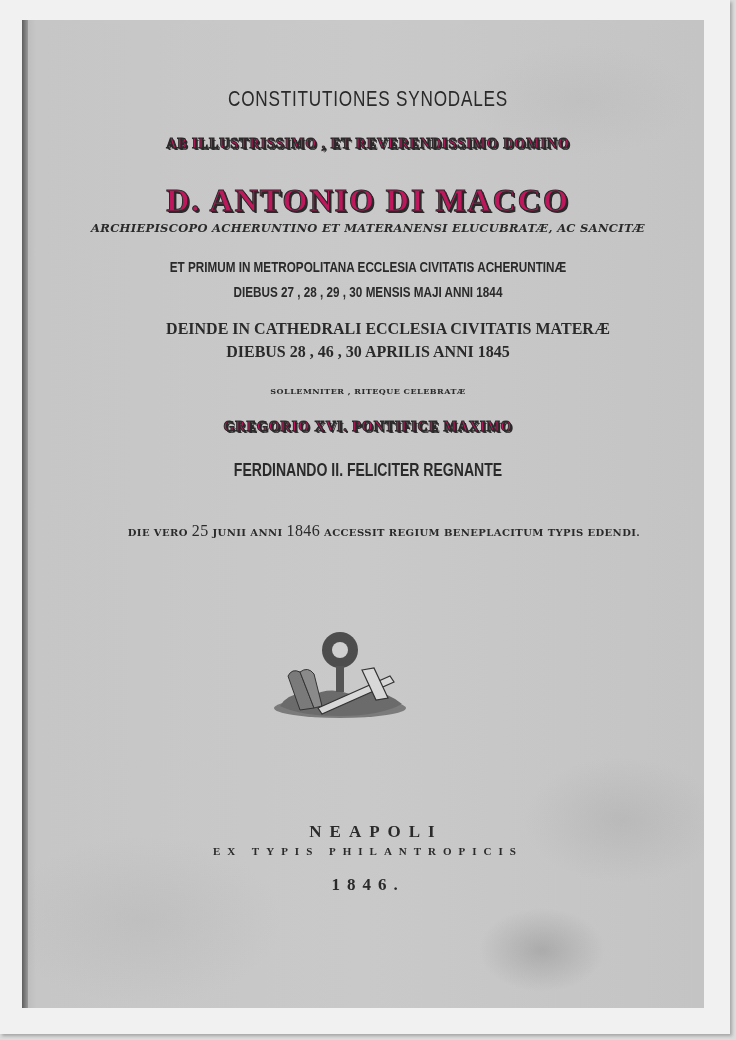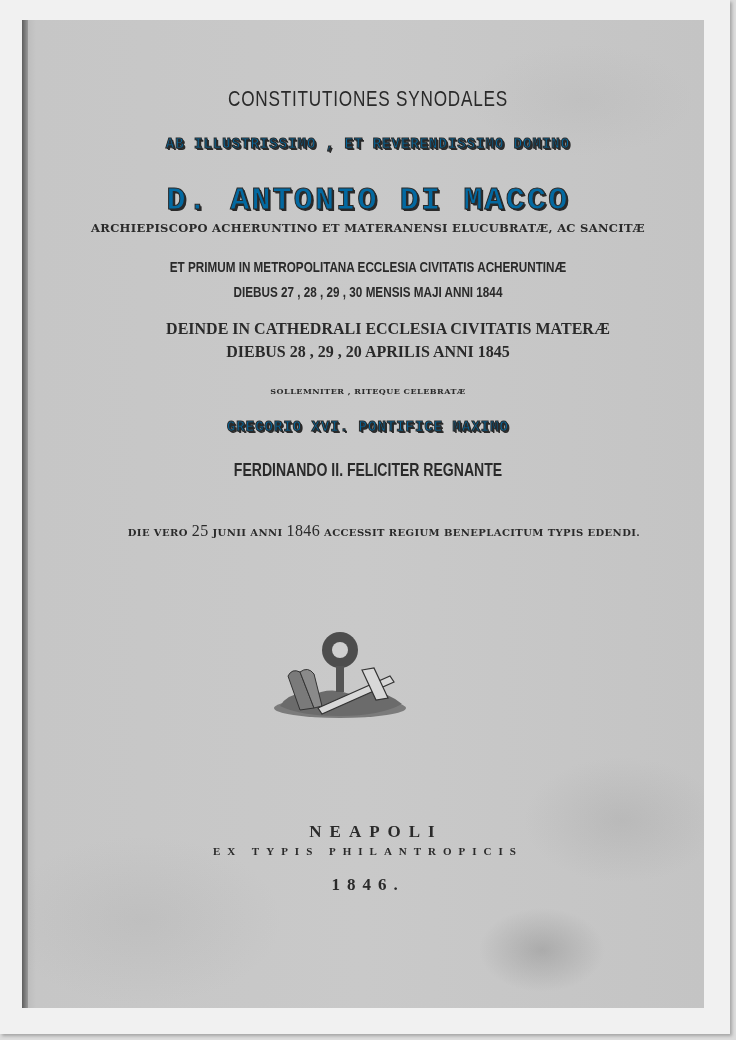--- a/index.html
+++ b/index.html
@@ -27,29 +27,29 @@
   .page::before {
     content: ""; position: absolute; left: 0; top: 0; width: 6px; height: 100%;
     background: linear-gradient(90deg, #5e5e5e, #9a9a9a);
   }
   .line {
     position: absolute; left: 0; width: 736px; text-align: center;
     color: #2a2a2a; white-space: nowrap;
   }
   .cond { font-family: "Liberation Sans Narrow", "Liberation Sans", sans-serif; transform: scaleX(0.78); transform-origin: center; }
   .shadowed {
-    font-family: Liberation Mono, monospace; font-weight: bold;
-    color: #0369a1;
+    font-family: Liberation Serif, serif; font-weight: bold;
+    color: #be185d;
     -webkit-text-stroke: 1px #2a2a2a;
     text-shadow: 1px 1px 0 #2a2a2a, 2px 2px 0 #2a2a2a;
   }
   .t1 { top: 86px; font-size: 22px; letter-spacing: 1px; }
   .t2 { top: 136px; font-size: 14px; letter-spacing: 1px; }
   .t3 { top: 182px; font-size: 32px; letter-spacing: 2px; }
-  .t4 { top: 221px; font-size: 11.5px; font-weight: bold; font-family: "DejaVu Serif", serif; letter-spacing: 0.3px; }
+  .t4 { top: 221px; font-size: 11.5px; font-weight: bold; font-family: "DejaVu Serif", serif; letter-spacing: 0.3px; font-style: italic; }
   .t5 { top: 258px; font-size: 15px; font-weight: bold; }
   .t6 { top: 283px; font-size: 15px; font-weight: bold; }
   .t7 { top: 320px; font-size: 16px; font-weight: bold; font-family: "Liberation Serif", serif; margin-left: 20px; }
   .t8 { top: 343px; font-size: 16px; font-weight: bold; font-family: "Liberation Serif", serif; }
   .t9 { top: 386px; font-size: 8px; font-weight: bold; font-family: "DejaVu Serif", serif; letter-spacing: 0.5px; }
   .t10 { top: 419px; font-size: 14px; letter-spacing: 1px; }
   .t11 { top: 460px; font-size: 18px; font-weight: bold; }
   .t12 { top: 522px; font-size: 10px; font-weight: bold; font-family: "DejaVu Serif", serif; letter-spacing: 0.4px; padding-left: 16px; }
   .t12 .big { font-size: 16px; font-weight: normal; font-family: "Liberation Serif", serif; }
   .t13 { top: 822px; font-size: 17px; font-weight: bold; letter-spacing: 8px; padding-left: 8px; }
@@ -66,21 +66,21 @@
   <div class="page"></div>
 </div>
 
 <div class="line cond t1">CONSTITUTIONES SYNODALES</div>
 <div class="line shadowed t2">AB ILLUSTRISSIMO , ET REVERENDISSIMO DOMINO</div>
 <div class="line shadowed t3">D. ANTONIO DI MACCO</div>
 <div class="line t4">ARCHIEPISCOPO ACHERUNTINO ET MATERANENSI ELUCUBRATÆ, AC SANCITÆ</div>
 <div class="line cond t5">ET PRIMUM IN METROPOLITANA ECCLESIA CIVITATIS ACHERUNTINÆ</div>
 <div class="line cond t6">DIEBUS 27 , 28 , 29 , 30 MENSIS MAJI ANNI 1844</div>
 <div class="line t7">DEINDE IN CATHEDRALI ECCLESIA CIVITATIS MATERÆ</div>
-<div class="line t8">DIEBUS 28 , 29 , 20 APRILIS ANNI 1845</div>
+<div class="line t8">DIEBUS 28 , 46 , 30 APRILIS ANNI 1845</div>
 <div class="line t9">SOLLEMNITER , RITEQUE CELEBRATÆ</div>
 <div class="line shadowed t10">GREGORIO XVI. PONTIFICE MAXIMO</div>
 <div class="line cond t11">FERDINANDO II. FELICITER REGNANTE</div>
 <div class="line t12">
   <span>DIE VERO</span>
   <span class="big">25</span>
   <span>JUNII ANNI</span>
   <span class="big">1846</span>
   <span>ACCESSIT REGIUM BENEPLACITUM TYPIS EDENDI.</span>
 </div>

